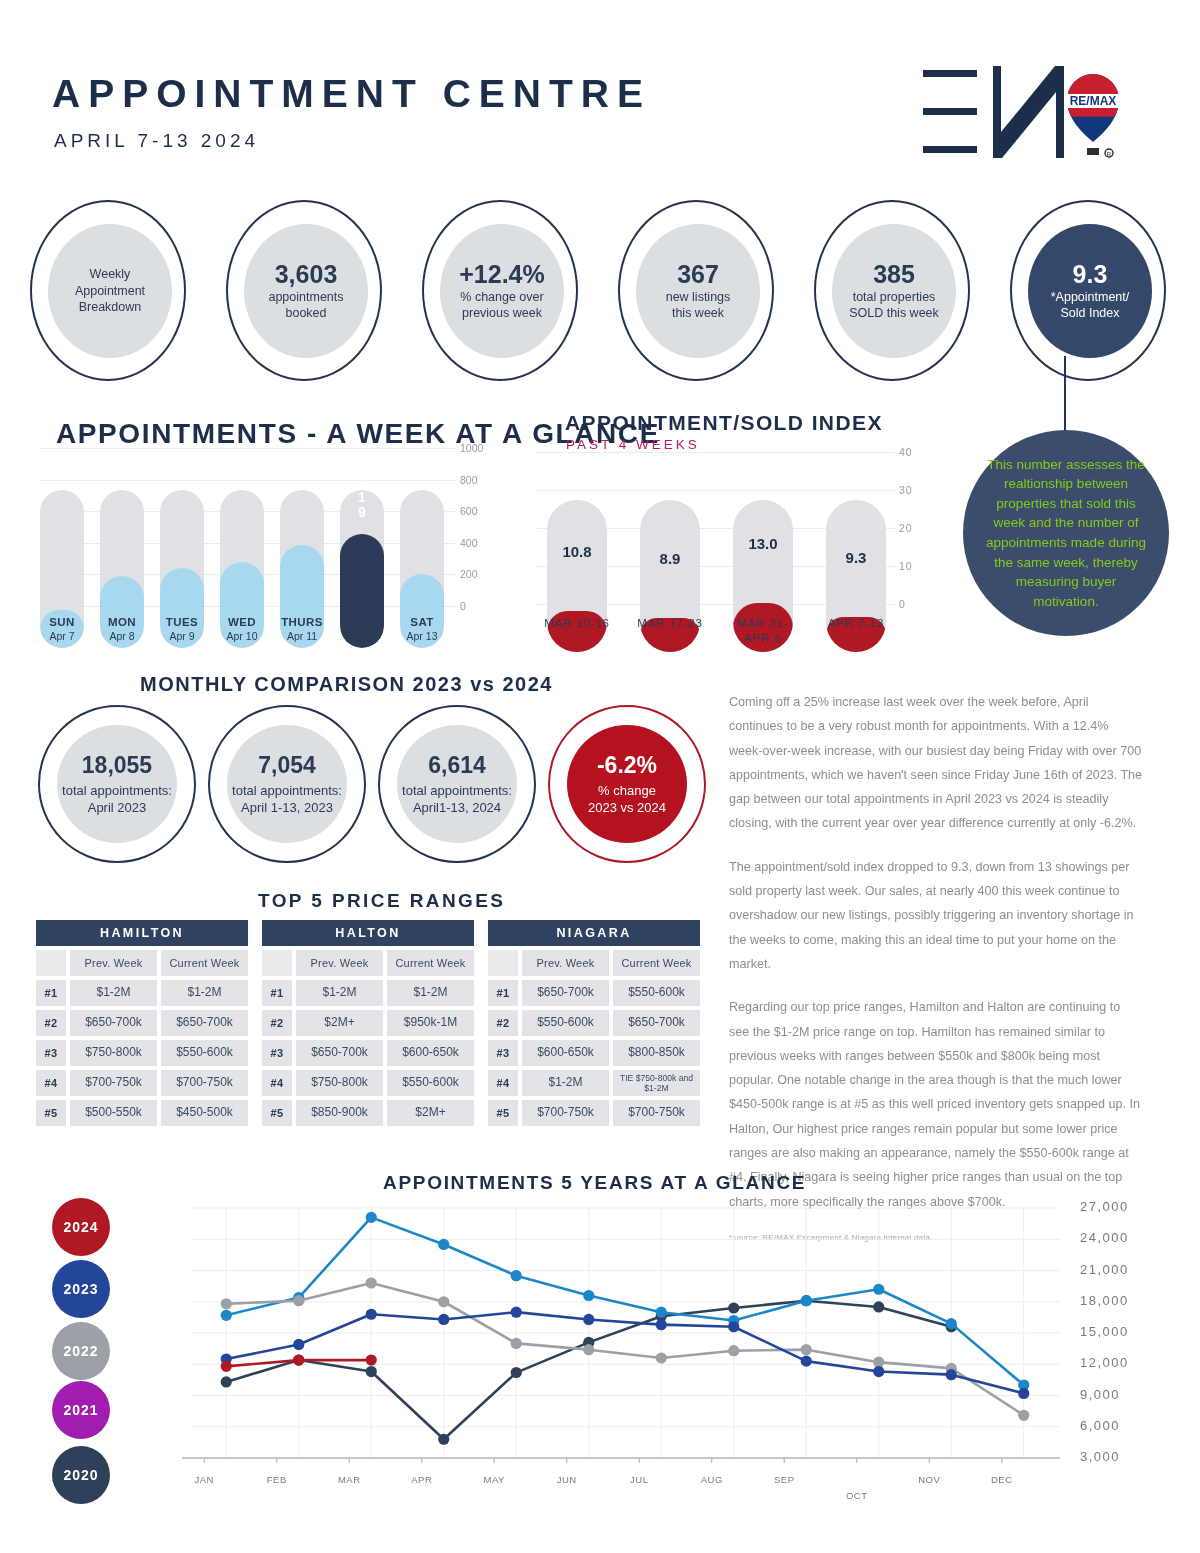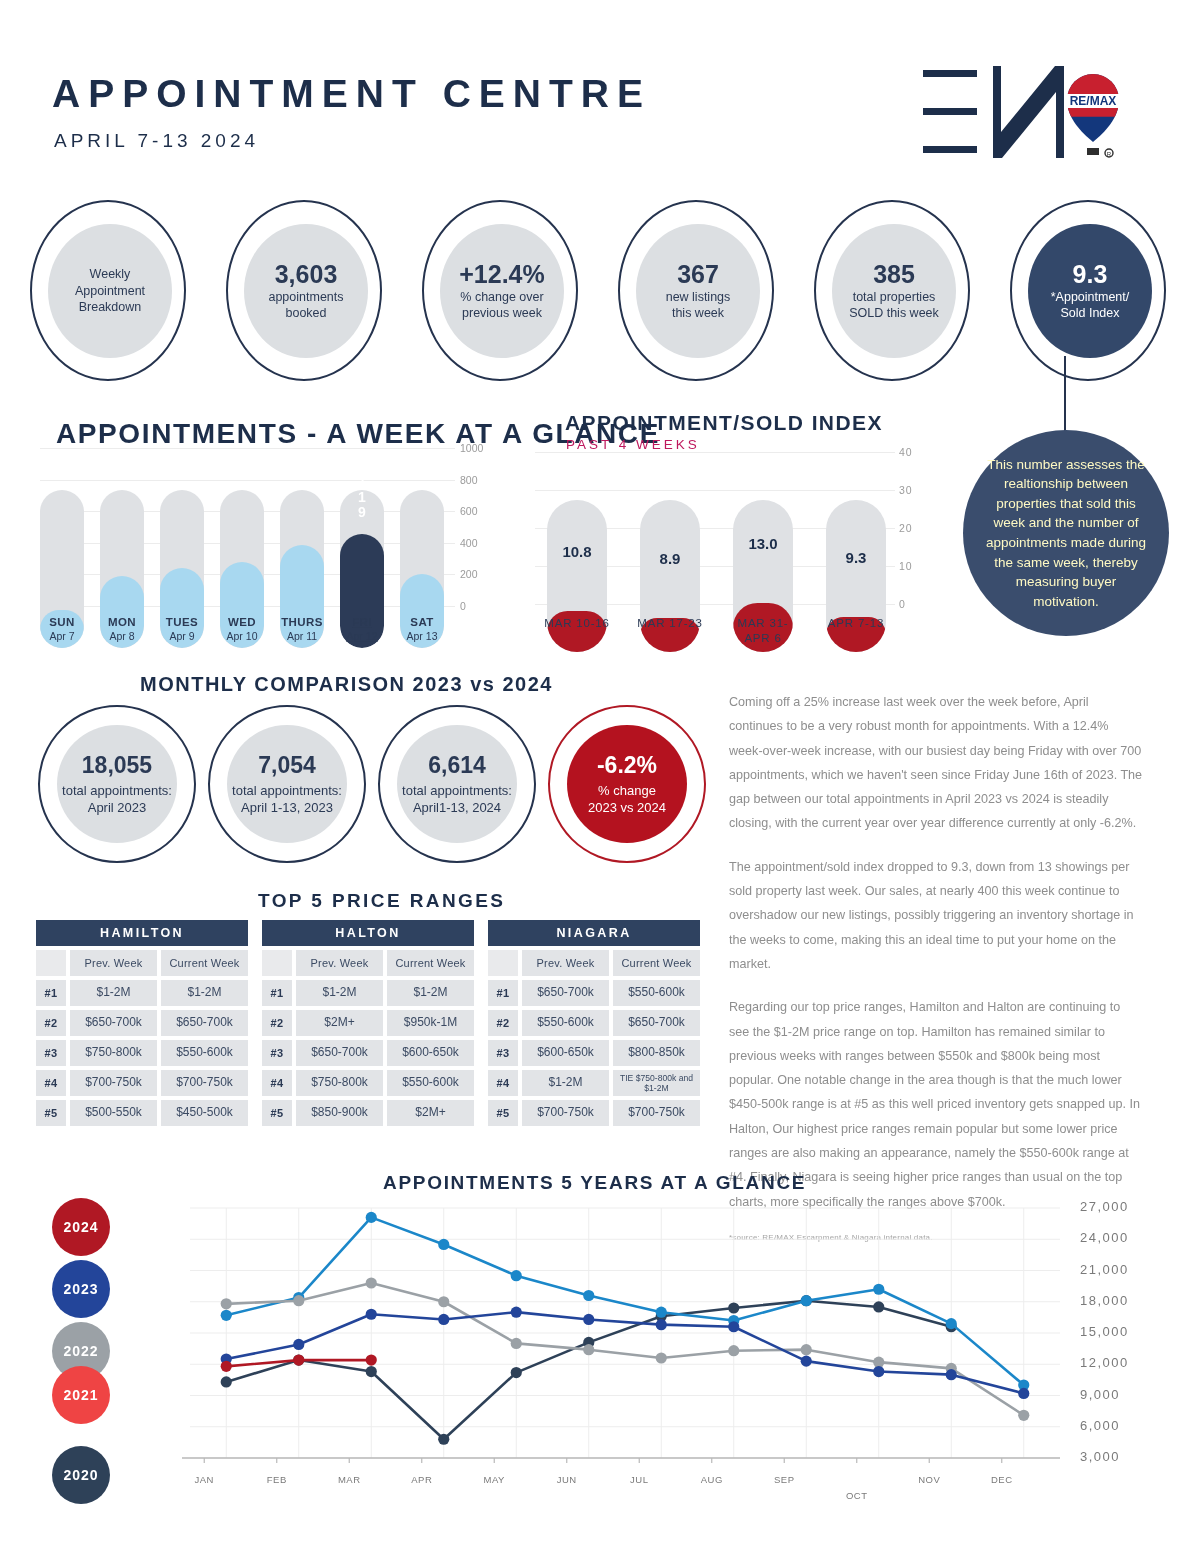--- a/index.html
+++ b/index.html
@@ -19,21 +19,21 @@
   .kpi .ring{position:absolute;left:0;top:0;width:156px;height:181px;border:2px solid #25334e;border-radius:50%;box-sizing:border-box;}
   .kpi .inner{position:absolute;left:18px;top:24px;width:124px;height:134px;border-radius:50%;
       background:#dcdfe2;display:flex;flex-direction:column;align-items:center;justify-content:center;text-align:center;}
   .kpi .inner.dark{background:#33486a;color:#fff;}
   .kpi .big{font-size:25px;font-weight:700;line-height:1.05;}
   .kpi .small{font-size:12.5px;line-height:1.25;margin-top:3px;}
   .kpi .lbl{font-size:12.5px;line-height:1.35;}
   
   #idx-line{position:absolute;left:1064px;top:356px;width:2px;height:84px;background:#25334e;}
   #idx-bubble{position:absolute;left:963px;top:430px;width:206px;height:206px;border-radius:50%;
-     background:#3a4d6d;color:#fef9c3;display:flex;align-items:center;justify-content:center;text-align:center;
+     background:#3a4d6d;color:#84cc16;display:flex;align-items:center;justify-content:center;text-align:center;
      font-size:13.5px;line-height:1.45;padding:0 20px;box-sizing:border-box;}
   
   .sect-h{font-weight:700;color:#1d2e4a;letter-spacing:1.6px;}
   #wk-title{position:absolute;left:56px;top:418px;font-size:28px;}
   #idx-title{position:absolute;left:565px;top:411px;font-size:21px;letter-spacing:1.4px;}
   #idx-sub{position:absolute;left:566px;top:437px;font-size:13.5px;letter-spacing:3px;color:#be185d;font-weight:400;width:320px;}
   #mc-title{position:absolute;left:140px;top:673px;font-size:20px;letter-spacing:1.5px;}
   #tp-title{position:absolute;left:258px;top:890px;font-size:19px;letter-spacing:2.4px;}
   #fy-title{position:absolute;left:383px;top:1172px;font-size:19px;letter-spacing:1.7px;}
   
@@ -453,21 +453,21 @@
         <div class="c-val">$700-750k</div>
       </div>
     </div>
   </div>
 
 <div id="fy-title" class="sect-h">APPOINTMENTS 5 YEARS AT A GLANCE</div>
 <div id="fy">
     <div class="leg" style="top: 8px; background: rgb(176, 24, 36);">2024</div>
     <div class="leg" style="top: 70px; background: rgb(35, 69, 154);">2023</div>
     <div class="leg" style="top: 132px; background: rgb(155, 161, 166);">2022</div>
-    <div class="leg" style="top: 176px; background: #ef4444;">2021</div>
+    <div class="leg" style="top: 191px; background: #a21caf;">2021</div>
     <div class="leg" style="top: 256px; background: rgb(46, 65, 88);">2020</div>
     <div id="fy-plot"><svg width="935" height="300" viewBox="0 0 935 300">
         <line x1="55" x2="925" y1="260" y2="260" stroke="#ededed" stroke-width="1"></line>
         <line x1="55" x2="925" y1="228.75" y2="228.75" stroke="#ededed" stroke-width="1"></line>
         <line x1="55" x2="925" y1="197.5" y2="197.5" stroke="#ededed" stroke-width="1"></line>
         <line x1="55" x2="925" y1="166.25" y2="166.25" stroke="#ededed" stroke-width="1"></line>
         <line x1="55" x2="925" y1="135" y2="135" stroke="#ededed" stroke-width="1"></line>
         <line x1="55" x2="925" y1="103.75" y2="103.75" stroke="#ededed" stroke-width="1"></line>
         <line x1="55" x2="925" y1="72.5" y2="72.5" stroke="#ededed" stroke-width="1"></line>
         <line x1="55" x2="925" y1="41.25" y2="41.25" stroke="#ededed" stroke-width="1"></line>

